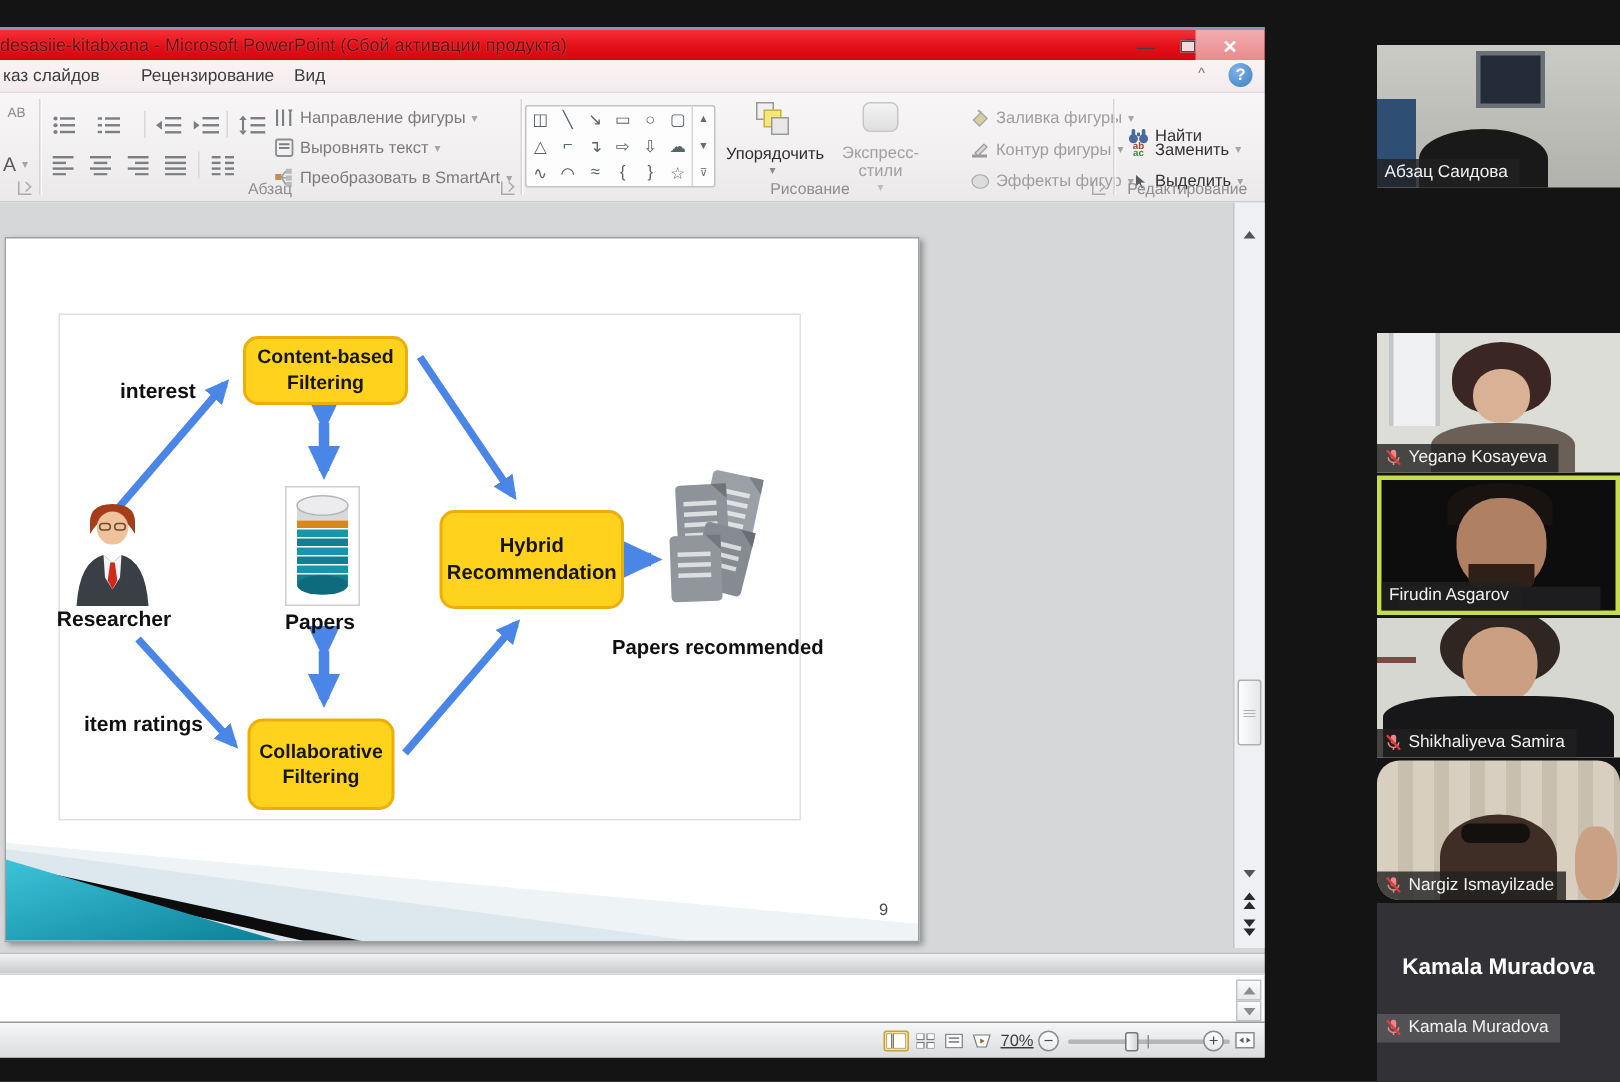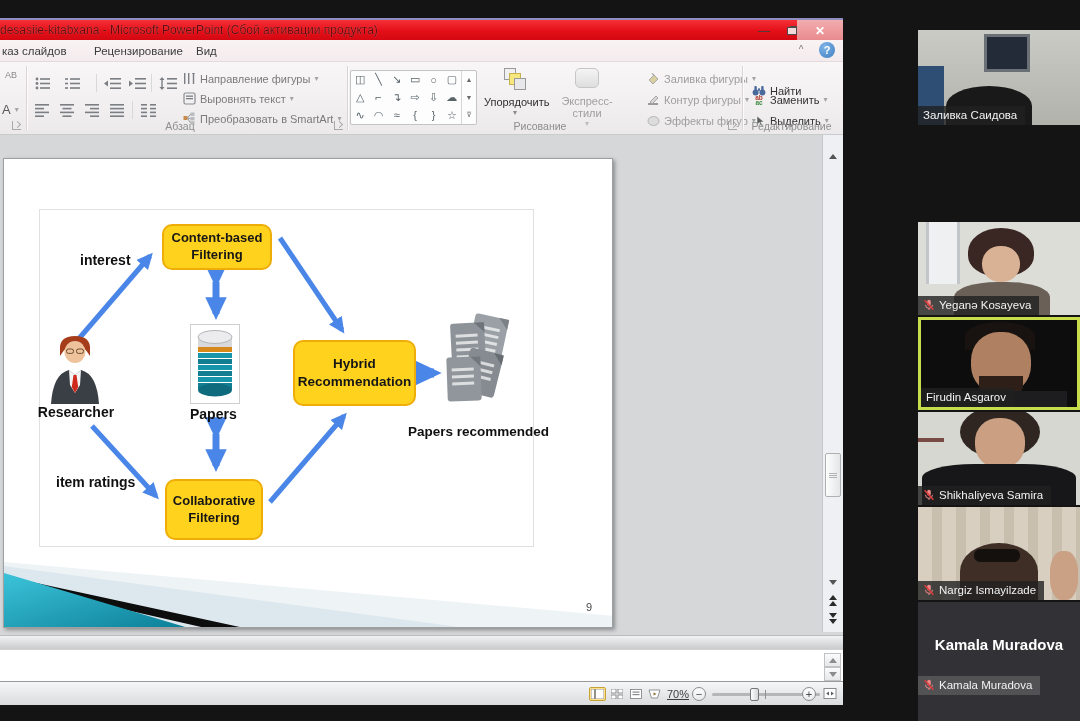--- a/index.html
+++ b/index.html
@@ -121,21 +121,21 @@
     background:rgba(32,32,32,.8); color:#f2f2f2; font-size:11.5px; padding:3px 8px 4px 5px; white-space:nowrap; }
   .micsvg { flex:0 0 auto; }
 
   .sc { position:absolute; }
   
   .t1 { background:linear-gradient(180deg,#cbcbc6,#b2b2ac); }
   .t2 { background:#161616; }
   .t3 { background:#dcddd7; }
   .t4 { background:#0d0d0d; border:3px solid #c7dd4b; }
   .t5 { background:#d6d7d1; }
-  .t6 { background:repeating-linear-gradient(90deg,#d8cfc0 0 14px,#c9bfae 14px 24px); }
+  .t6 { background:repeating-linear-gradient(90deg,#d8cfc0 0 14px,#c9bfae 14px 24px);border-radius:15px; }
   .t7 { background:#323236; }
   .kname { position:absolute; left:0; top:34px; width:100%; text-align:center; color:#fff; font-weight:bold; font-size:15px; }
   .watermark { position:absolute; left:54px; top:46px; color:rgba(255,255,255,.85); font-size:10px; font-weight:bold; }
 </style>
 </head>
 <body>
 
 <div id="screen">
 
   <div id="ppt">
@@ -585,21 +585,21 @@
           </svg>
       </span>
     </div>
   </div>
 
   <div class="tile t1" style="top:30px; height:95px">
     <div class="sc" style="left:0; top:36px; width:26px; height:59px; background:#2e4e74"></div>
     <div class="sc" style="left:66px; top:4px; width:46px; height:38px; background:#232a38; border:3px solid #6a7076"></div>
     <div class="sc" style="left:28px; top:56px; width:86px; height:40px; background:#191919; border-radius:50% 50% 0 0"></div>
     <div class="nlabel">
-      <span>Заливка Саидова</span>
+      <span>Абзац Саидова</span>
     </div>
   </div>
 
 
   <div class="tile t3" style="top:222px; height:93px">
     <div class="sc" style="left:8px; top:0; width:34px; height:62px; background:#eef0f1; border-right:3px solid #c2c6c8; border-left:3px solid #c2c6c8"></div>
     <div class="sc" style="left:50px; top:6px; width:66px; height:48px; background:#3a2622; border-radius:50% 50% 42% 42%"></div>
     <div class="sc" style="left:64px; top:24px; width:38px; height:36px; background:#d9b296; border-radius:48%"></div>
     <div class="sc" style="left:36px; top:60px; width:96px; height:33px; background:#6a6058; border-radius:45% 45% 0 0"></div>
     <div class="nlabel">

